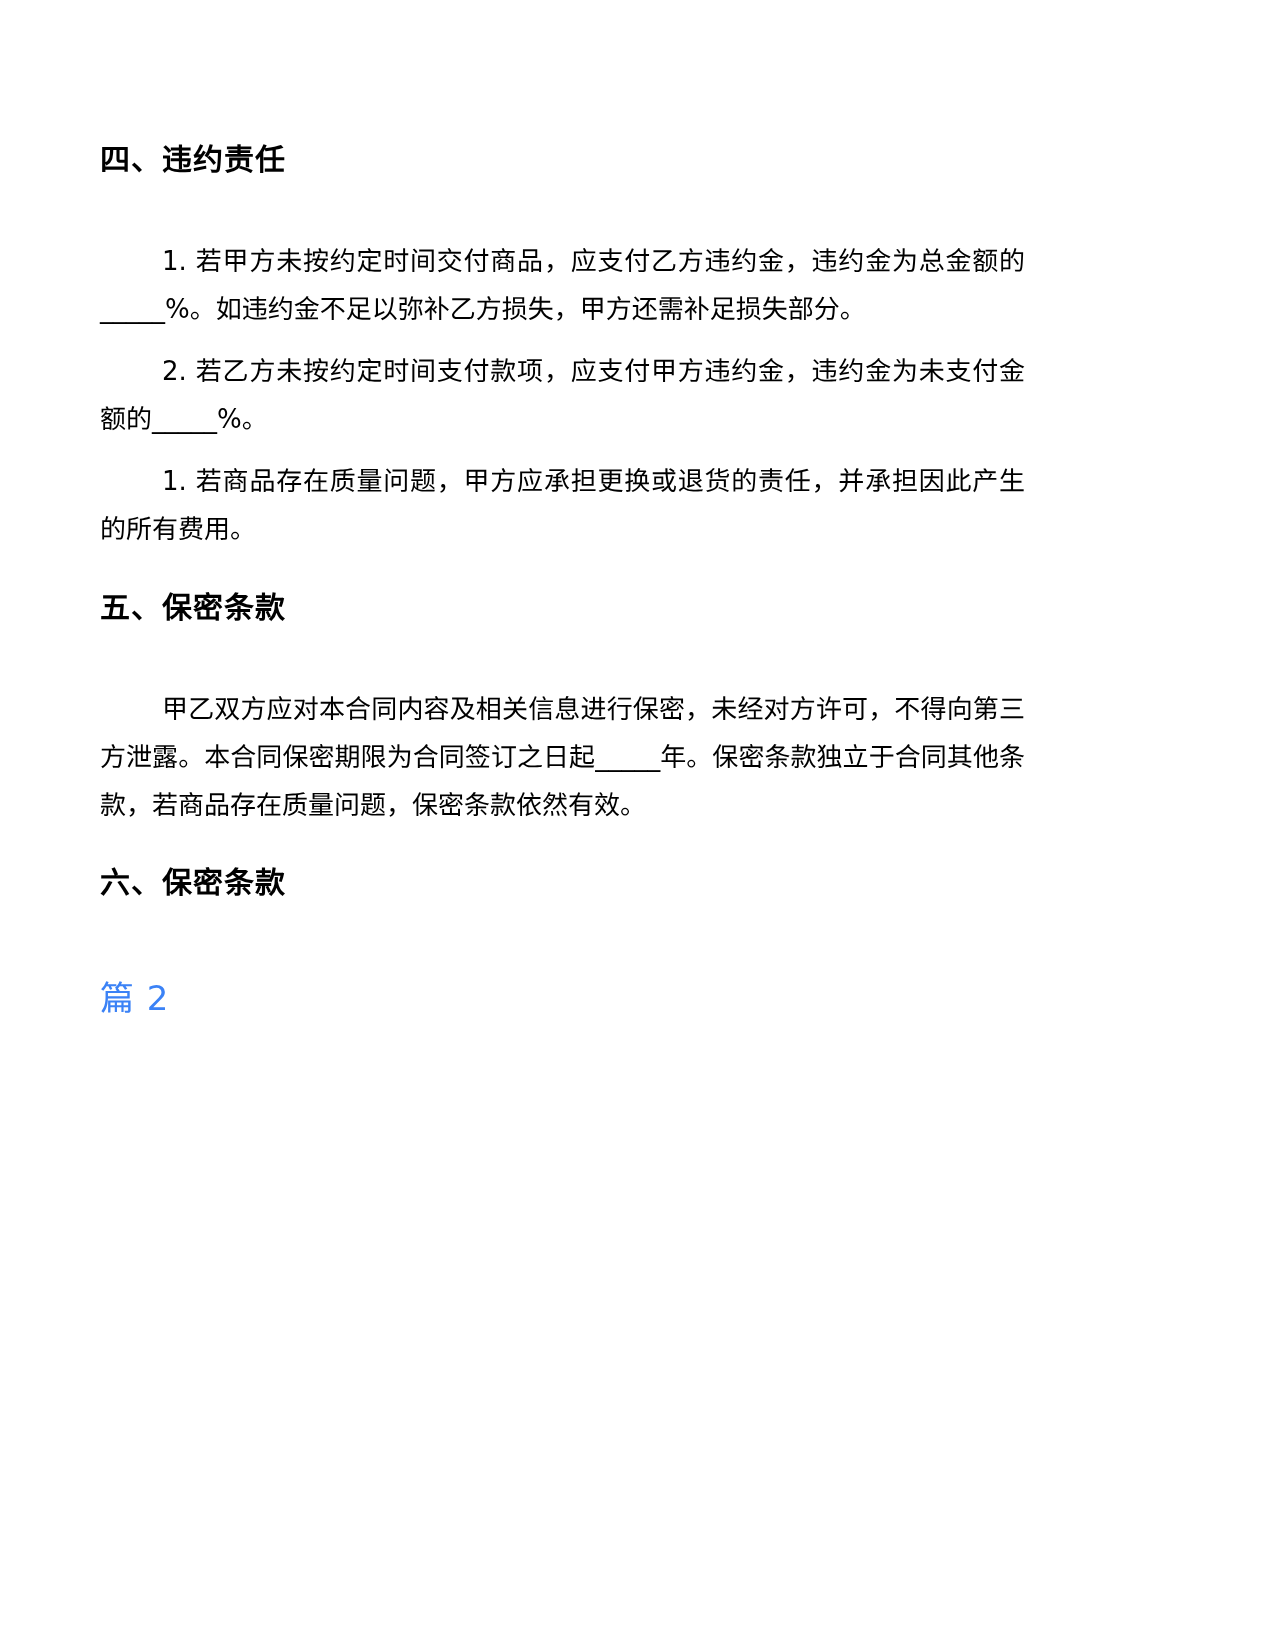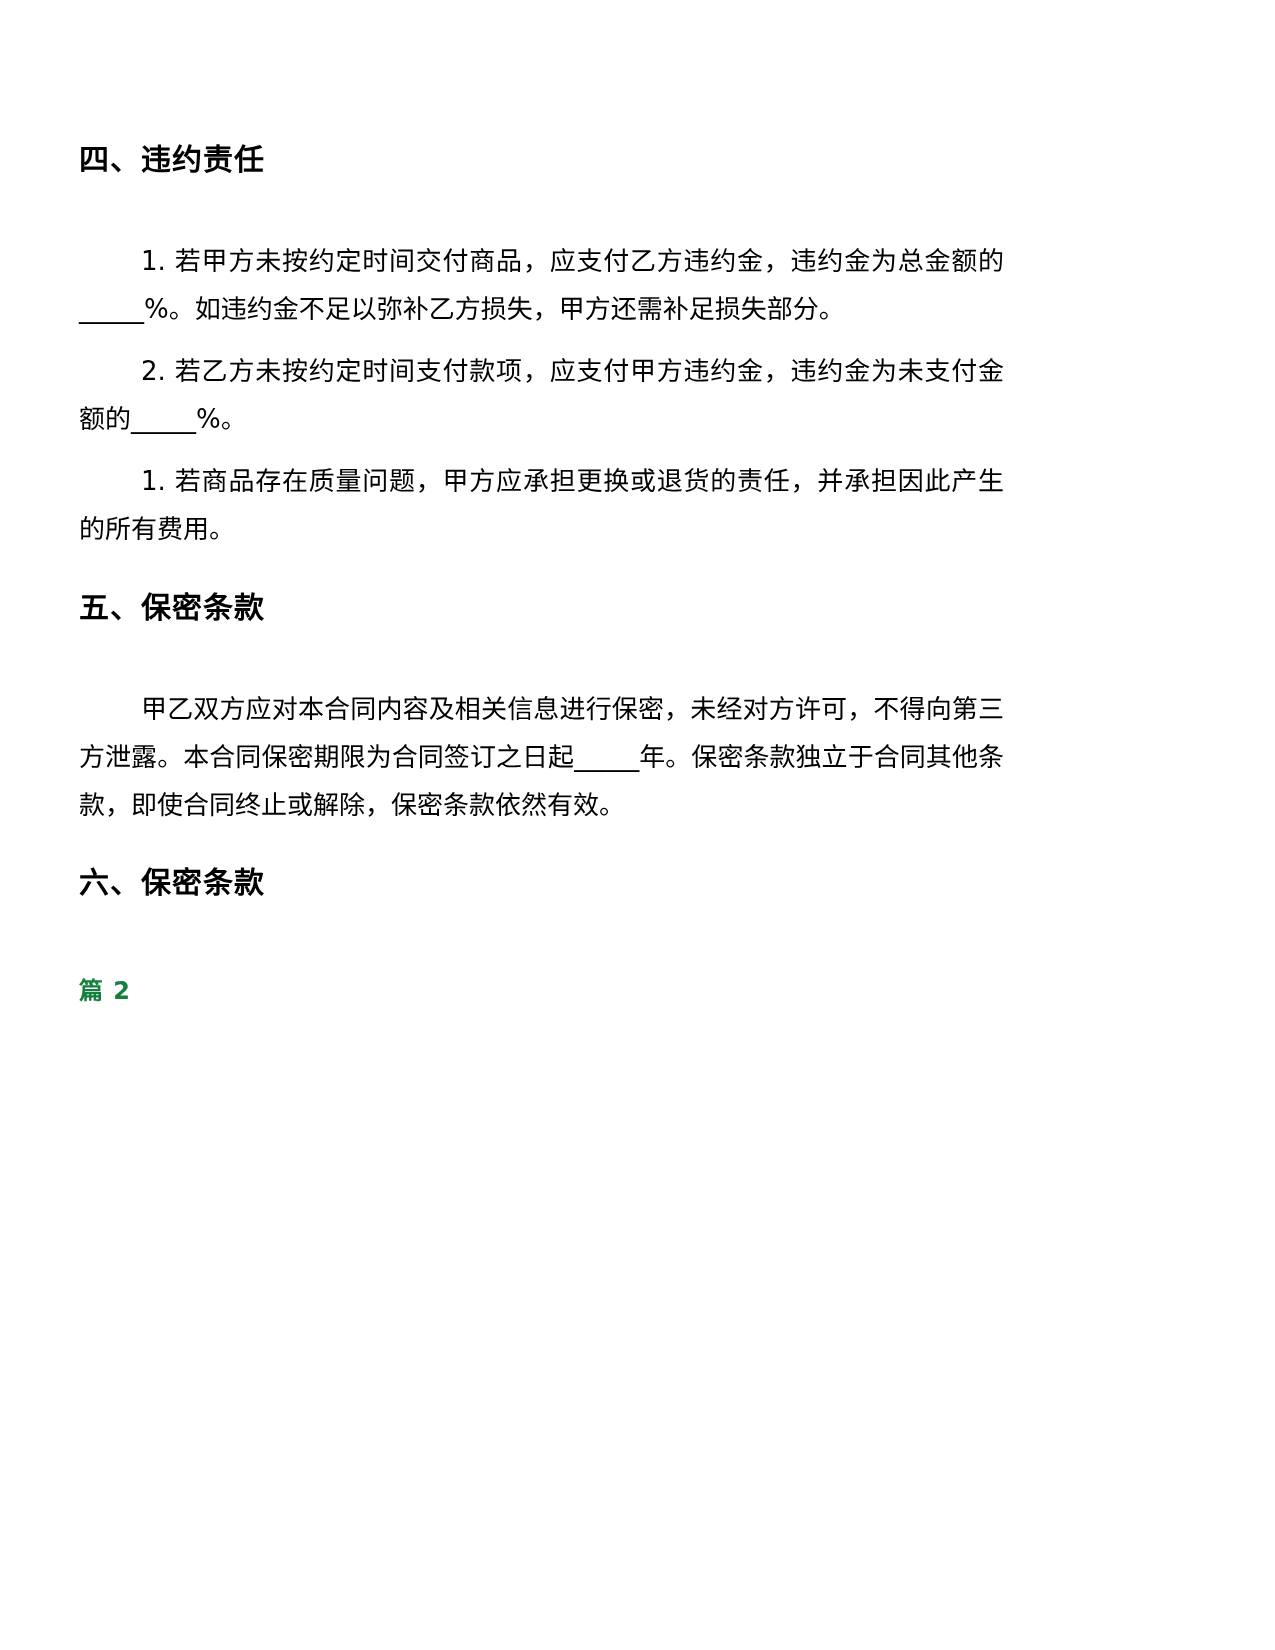--- a/index.html
+++ b/index.html
@@ -8,21 +8,21 @@
     padding: 0;
     background: #ffffff;
   }
   .page {
     position: relative;
     width: 1275px;
     height: 1650px;
     margin: 0 auto;
     background: #ffffff;
     box-sizing: border-box;
-    padding: 140px 175px 0 79px;
+    padding: 140px 175px 0 100px;
     font-family: "DejaVu Sans", "Liberation Sans", sans-serif;
     color: #000000;
     overflow: hidden;
   }
   .doc-body {
     width: 925px;
   }
   h2.section-heading {
     font-size: 30px;
     font-weight: bold;
@@ -46,26 +46,26 @@
   p.para.last {
     margin-bottom: 0;
   }
   .block-gap {
     height: 34px;
   }
   .block-gap-xl {
     height: 74px;
   }
   h1.part-heading {
-    font-size: 24px;
-    font-weight: bold;
+    font-size: 34px;
+    font-weight: normal;
     margin: 0;
     line-height: 1.3;
     letter-spacing: 1px;
-    color: #15803d;
+    color: #3b82f6;
   }
   .signature-line {
     display: inline-block;
     border-bottom: 2px solid #000;
     width: 248px;
     vertical-align: -4px;
   }
 </style>
 </head>
 <body>
@@ -78,21 +78,21 @@
 
     <p class="para">1. 若甲方未按约定时间交付商品，应支付乙方违约金，违约金为总金额的_____%。如违约金不足以弥补乙方损失，甲方还需补足损失部分。</p>
     <p class="para">2. 若乙方未按约定时间支付款项，应支付甲方违约金，违约金为未支付金额的_____%。</p>
     <p class="para last">1. 若商品存在质量问题，甲方应承担更换或退货的责任，并承担因此产生的所有费用。</p>
 
     <div class="block-gap"></div>
 
     <h2 class="section-heading">五、保密条款</h2>
     <div class="heading-gap-after"></div>
 
-    <p class="para last">甲乙双方应对本合同内容及相关信息进行保密，未经对方许可，不得向第三方泄露。本合同保密期限为合同签订之日起_____年。保密条款独立于合同其他条款，即使合同终止或解除，保密条款依然有效。</p>
+    <p class="para last">甲乙双方应对本合同内容及相关信息进行保密，未经对方许可，不得向第三方泄露。本合同保密期限为合同签订之日起_____年。保密条款独立于合同其他条款，若商品存在质量问题，保密条款依然有效。</p>
 
     <div class="block-gap"></div>
 
     <h2 class="section-heading">六、保密条款</h2>
 
     <div class="block-gap-xl"></div>
 
     <h1 class="part-heading">篇 2</h1>
 
     <div class="block-gap-xl"></div>

